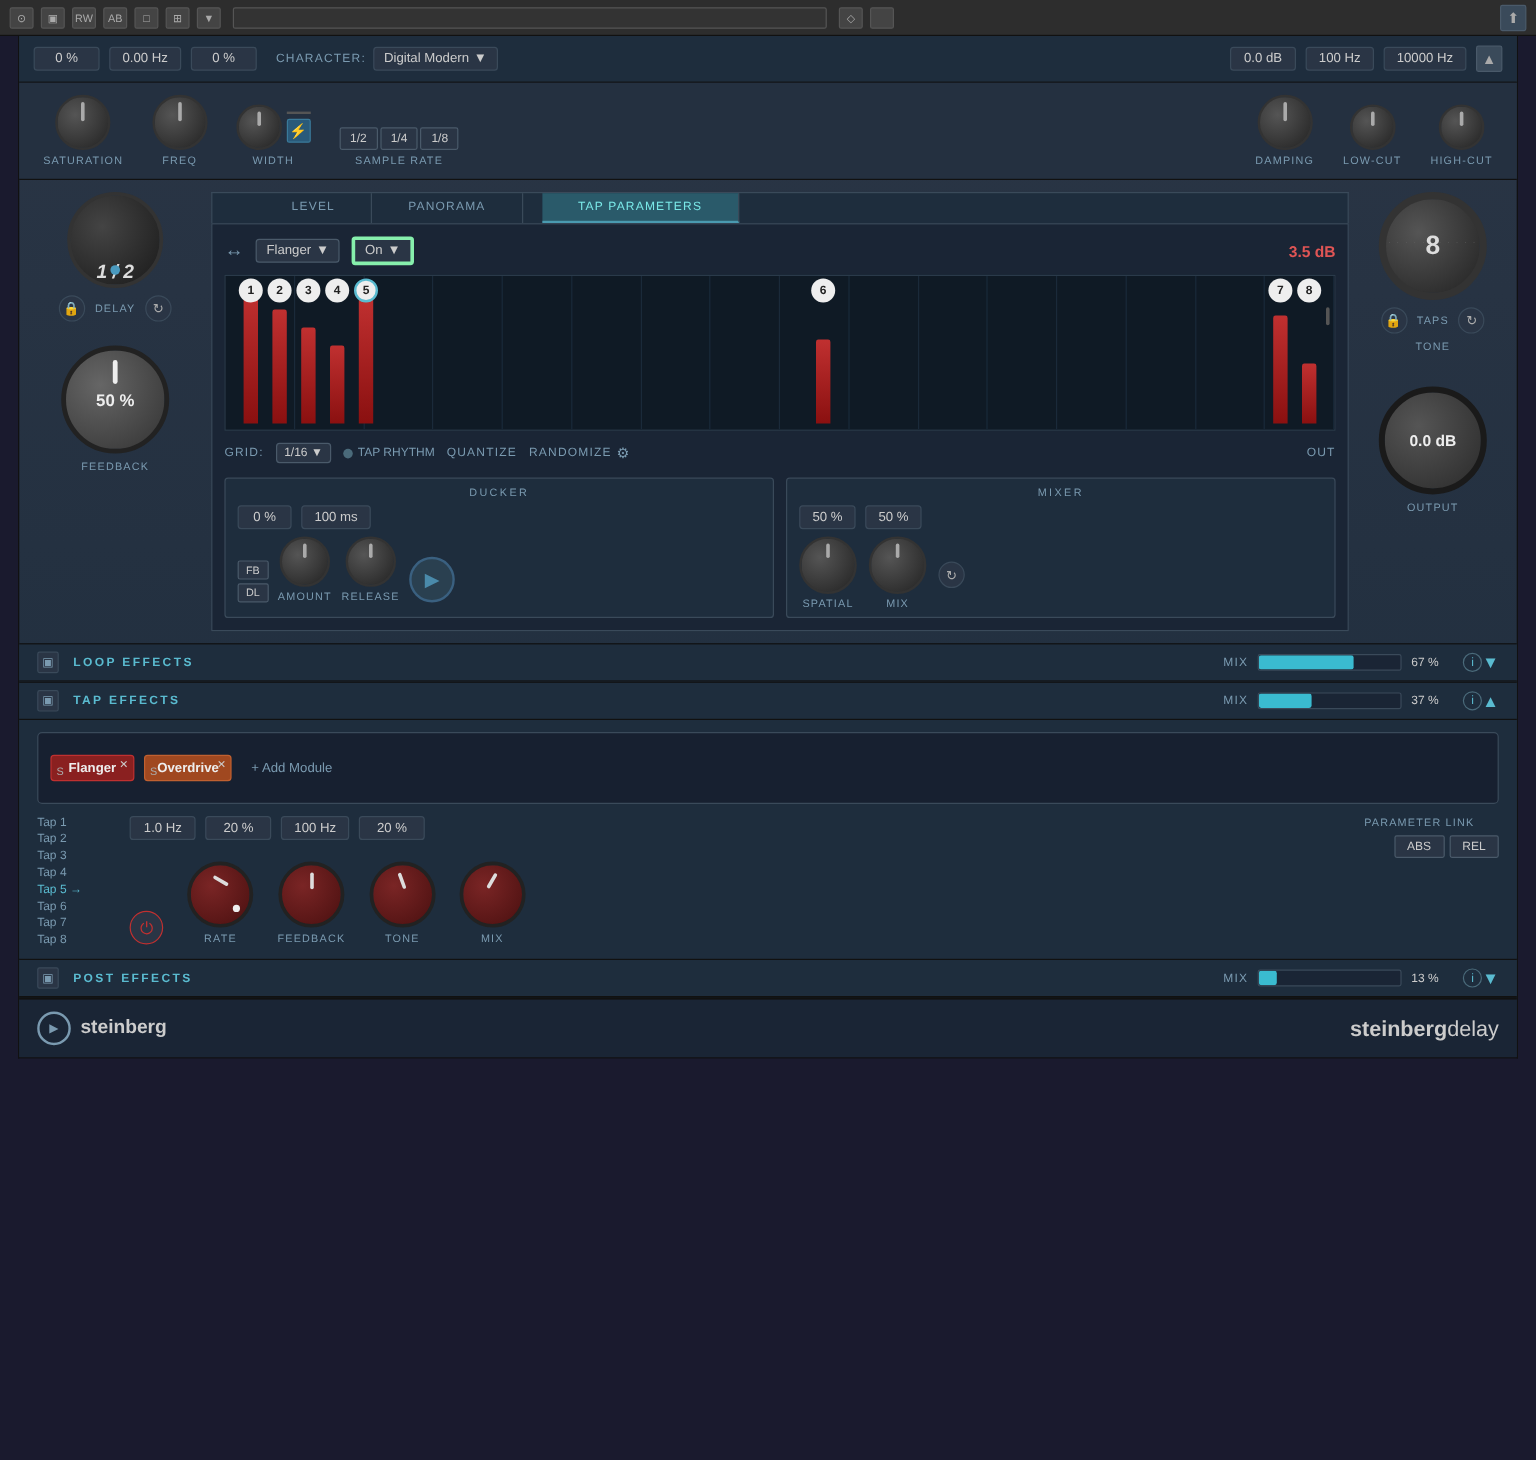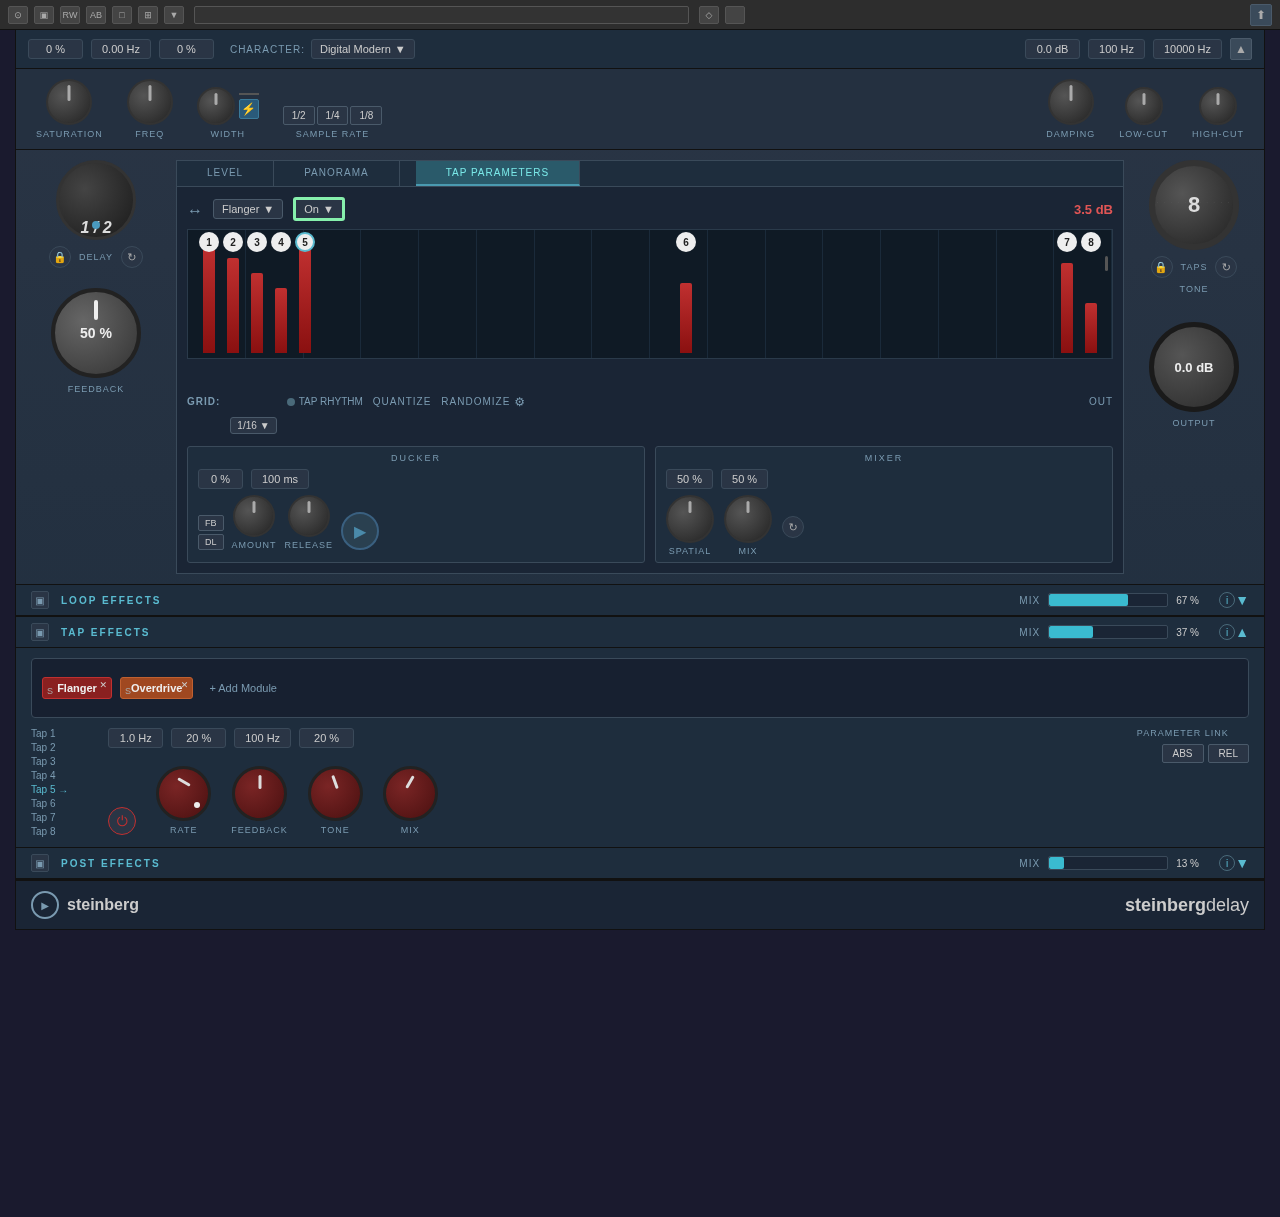--- a/index.html
+++ b/index.html
@@ -271,20 +271,21 @@
     .center-panel {
       flex: 1;
     }
 
     
     .tab-bar {
       display: flex;
       background: #1e2d3d;
       border: 1px solid #3a4a5a;
       border-bottom: none;
+      padding-left: 36px;
     }
     .tab {
       padding: 6px 30px;
       font-size: 10px;
       letter-spacing: 1px;
       color: #7a9ab0;
       cursor: pointer;
       border-right: 1px solid #3a4a5a;
     }
     .tab.active {
@@ -367,32 +368,30 @@
       display: flex;
       align-items: center;
       gap: 10px;
       margin-top: 6px;
       padding: 4px 0;
     }
     .grid-label {
       color: #7a9ab0;
       font-size: 10px;
       letter-spacing: 1px;
-      font-weight: bold;
     }
     .grid-select {
       background: #2a3545;
       border: 1px solid #4a5a6a;
       border-radius: 3px;
       padding: 2px 6px;
       color: #ccc;
       font-size: 10px;
       display: flex; align-items: center; gap: 3px;
       cursor: pointer;
-      margin-top: 48px;
     }
     .tap-rhythm {
       display: flex; align-items: center; gap: 4px;
       color: #7a9ab0;
       font-size: 10px;
     }
     .rhythm-dot {
       width: 8px; height: 8px;
       background: #4a6a7a;
       border-radius: 50%;

